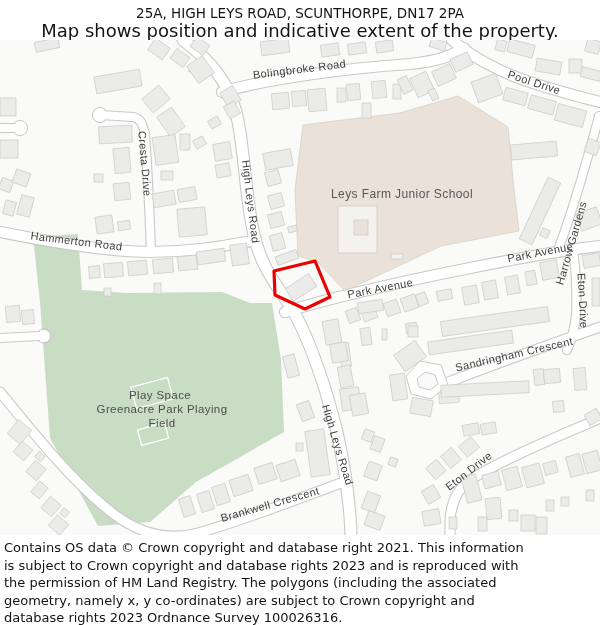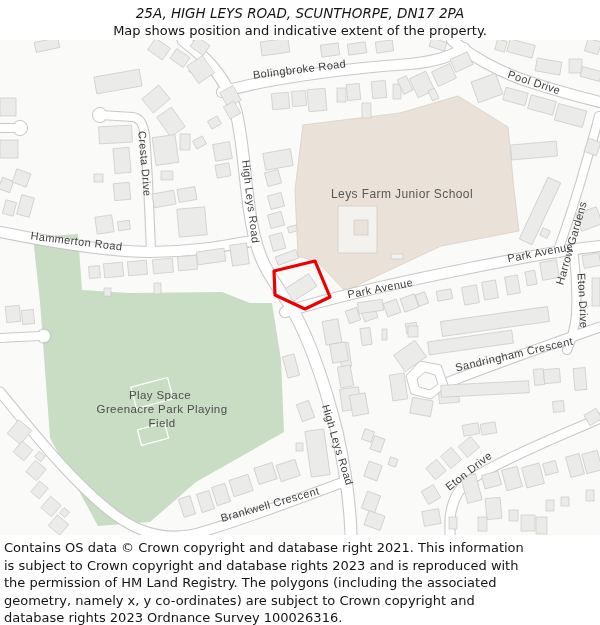--- a/index.html
+++ b/index.html
@@ -1,22 +1,22 @@
 <!DOCTYPE html>
 <html><head>
 <meta charset="utf-8">
 <style>
   html,body{margin:0;padding:0;}
   body{
     width:600px;height:625px;overflow:hidden;background:#ffffff;
     font-family:"DejaVu Sans","Liberation Sans",sans-serif;
   }
   .header{height:40px;text-align:center;padding-top:4px;box-sizing:border-box;background:#fff;}
-  .header .title{font-size:13.5px;color:#141414;line-height:18px;font-style:italic;}
-  .header .subtitle{font-size:13px;color:#141414;line-height:18px;text-align:center;}
+  .header .title{font-size:13.5px;color:#141414;line-height:18px;}
+  .header .subtitle{font-size:18px;color:#141414;line-height:18px;text-align:center;}
   .map{width:600px;height:495px;position:relative;overflow:hidden;background:#fafaf9;}
   .map svg{display:block;}
   .map svg text{font-family:"Liberation Sans",sans-serif;}
   .footer{
     box-sizing:border-box;width:541px;height:90px;background:#fff;
     font-size:13px;color:#141414;line-height:1.35;padding:4px 4px 0 4px;
     font-family:"DejaVu Sans",sans-serif;
   }
 </style>
 </head>

